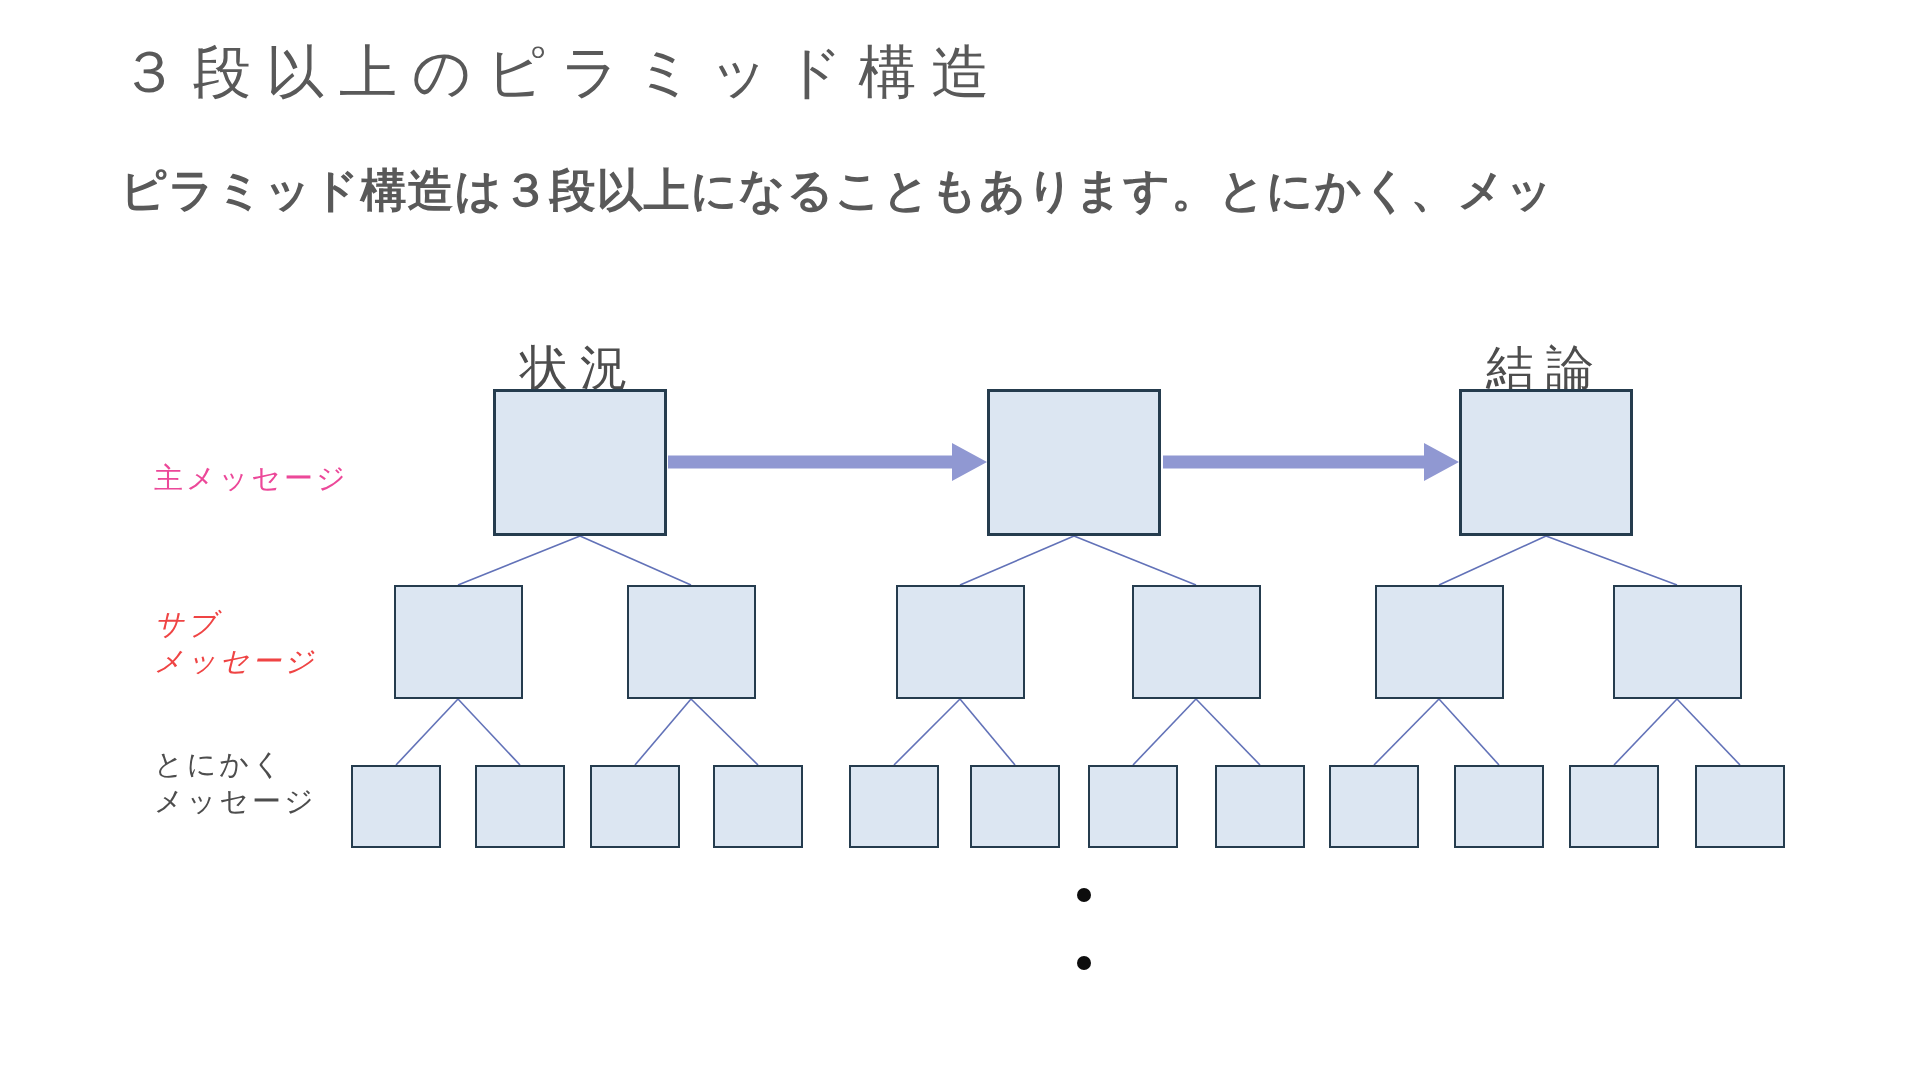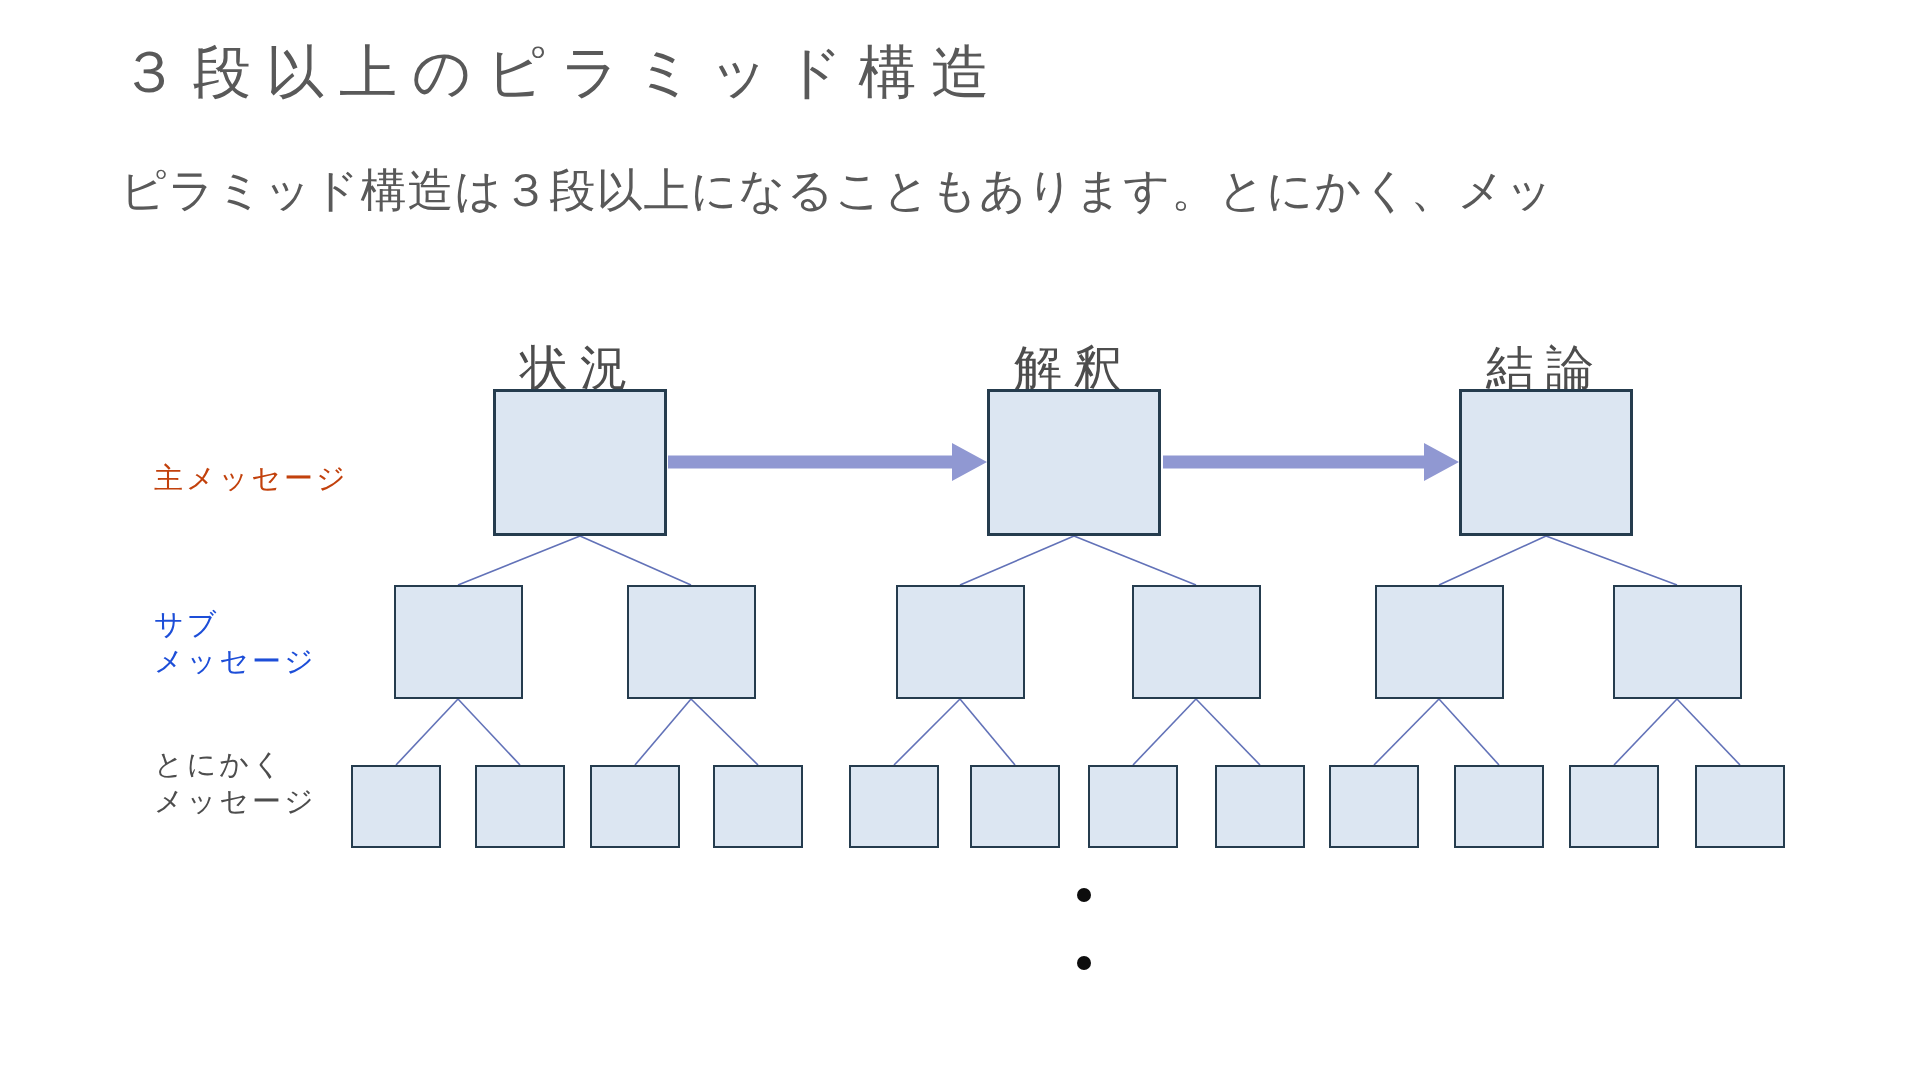--- a/index.html
+++ b/index.html
@@ -27,21 +27,21 @@
   }
   .body-text {
     position: absolute;
     left: 76px;
     top: 158px;
     font-size: 46px;
     line-height: 64px;
     letter-spacing: 1px;
     color: #595959;
   }
-  .body-line { white-space: nowrap; }
+  .body-line { white-space: nowrap; font-weight: bold; }
   .col-label {
     position: absolute;
     top: 336px;
     width: 240px;
     text-align: center;
     font-size: 48px;
     letter-spacing: 12px;
     color: #4d4d4d;
   }
   .col-label-1 { left: 416px; }
@@ -92,27 +92,26 @@
 
 <div class="slide">
 
   <div class="slide-title" style="color: rgb(89, 89, 89);">３段以上のピラミッド構造</div>
 
   <div class="body-text" style="color: rgb(89, 89, 89);">
     <div class="body-line">ピラミッド構造は３段以上になることもあります。とにかく、メッ</div>
   </div>
 
   <div class="col-label col-label-1" style="color: rgb(77, 77, 77);">状況</div>
-  <div class="col-label col-label-2" style="color: rgb(77, 77, 77);">解釈</div>
   <div class="col-label col-label-3" style="color: rgb(77, 77, 77);">結論</div>
 
-  <div class="row-label row-label-1" style="color: #c2410c;">
+  <div class="row-label row-label-1" style="color: #ec4899;">
     <div>主メッセージ</div>
   </div>
-  <div class="row-label row-label-2" style="color: #1d4ed8;">
+  <div class="row-label row-label-2" style="color: #ef4444; font-style: italic;">
     <div>サブ</div>
     <div>メッセージ</div>
   </div>
   <div class="row-label row-label-3" style="color: rgb(77, 77, 77);">
     <div>とにかく</div>
     <div>メッセージ</div>
   </div>
 
   <div id="diagram-root">
       <svg width="1920" height="1080" class="overlay">

